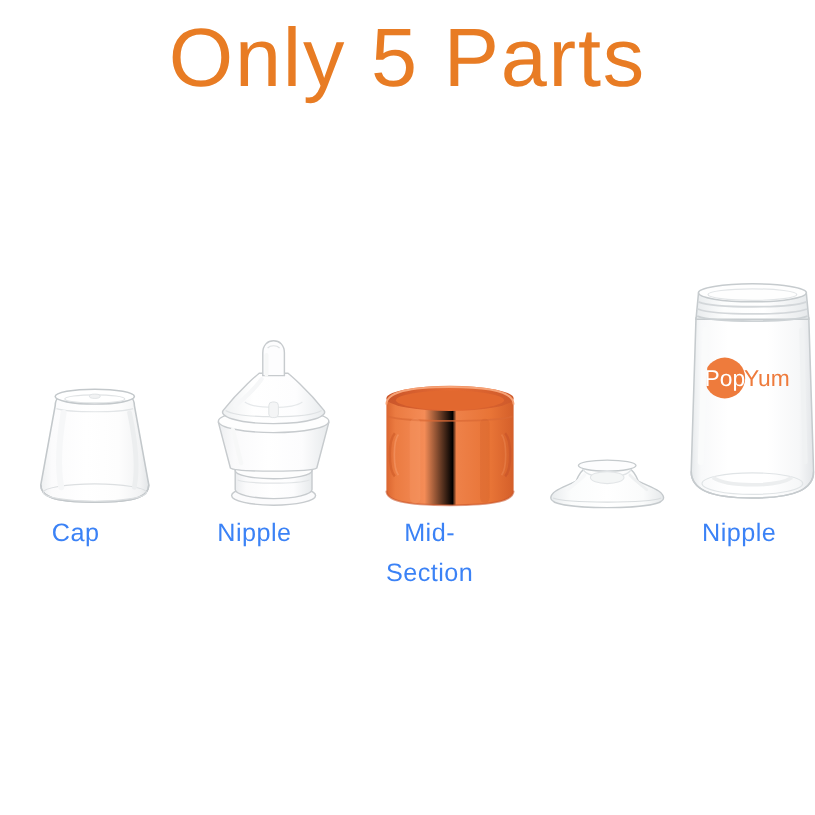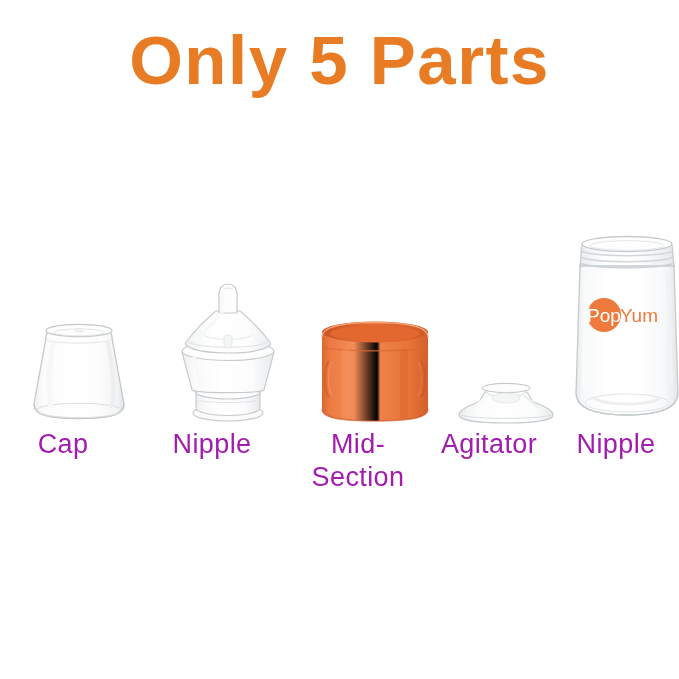--- a/index.html
+++ b/index.html
@@ -13,27 +13,27 @@
     height: 679px;
     background: #ffffff;
     overflow: hidden;
     font-family: "Liberation Sans", sans-serif;
   }
 
   
   #title {
     position: absolute;
     left: 0;
-    top: 20px;
+    top: 8px;
     width: 679px;
     text-align: center;
     color: #E87C24;
     font-size: 69px;
     line-height: 82px;
-    font-weight: 700;
+    font-weight: 400;
     letter-spacing: 1.5px;
     white-space: nowrap;
     -webkit-font-smoothing: antialiased;
   }
 
   
   #parts-row {
     position: absolute;
     left: 16px;
     top: 225px;
@@ -41,22 +41,22 @@
     height: 200px;
   }
   .part {
     position: absolute;
     bottom: 0;
   }
 
   
   .label {
     position: absolute;
-    color: #a21caf;
-    font-size: 27px;
+    color: #3b82f6;
+    font-size: 21px;
     line-height: 33px;
     font-weight: 300;
     letter-spacing: 0.4px;
     text-align: center;
     top: 428px;
   }
 </style>
 </head>
 <body>
 
@@ -268,21 +268,18 @@
 
   <div class="label" style="left:295px; width:126px;">
     <span>Mid-</span><br>
     <span>Section</span>
   </div>
 
   <div class="label" style="left:149px; width:126px;">
     <span>Nipple</span>
   </div>
 
-  <div class="label" style="left:421px; width:136px;">
-    <span>Agitator</span>
-  </div>
 
   <div class="label" style="left:553px; width:126px;">
     <span>Nipple</span>
   </div>
 
 </div>
 
 </body></html>

